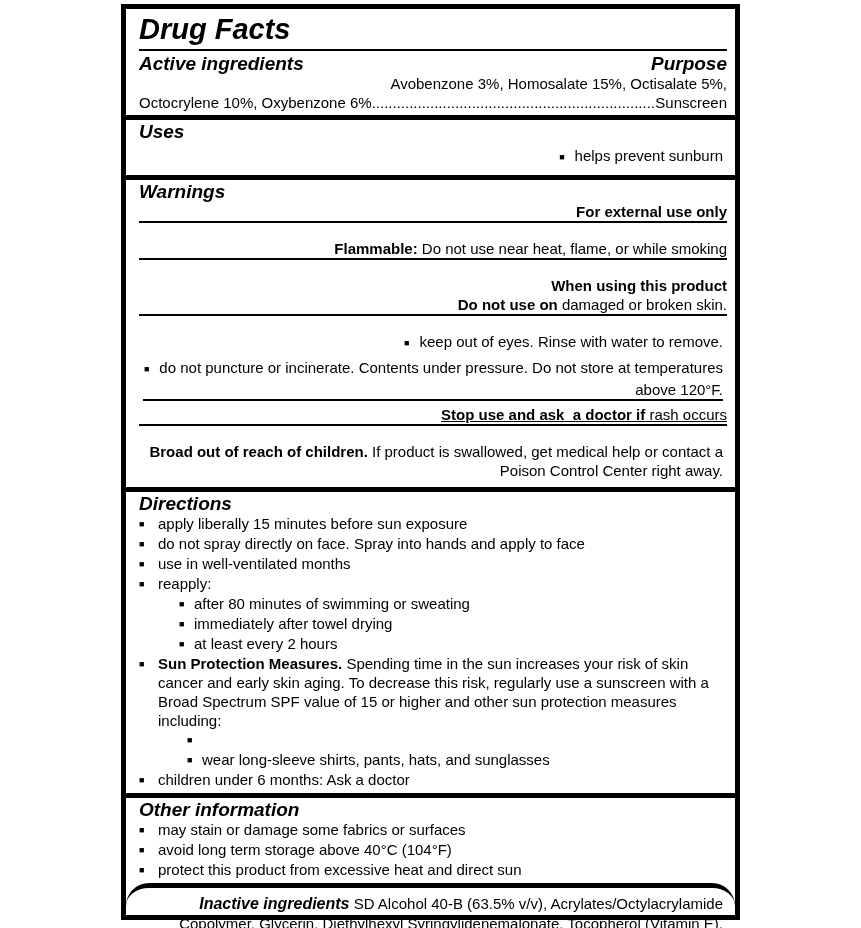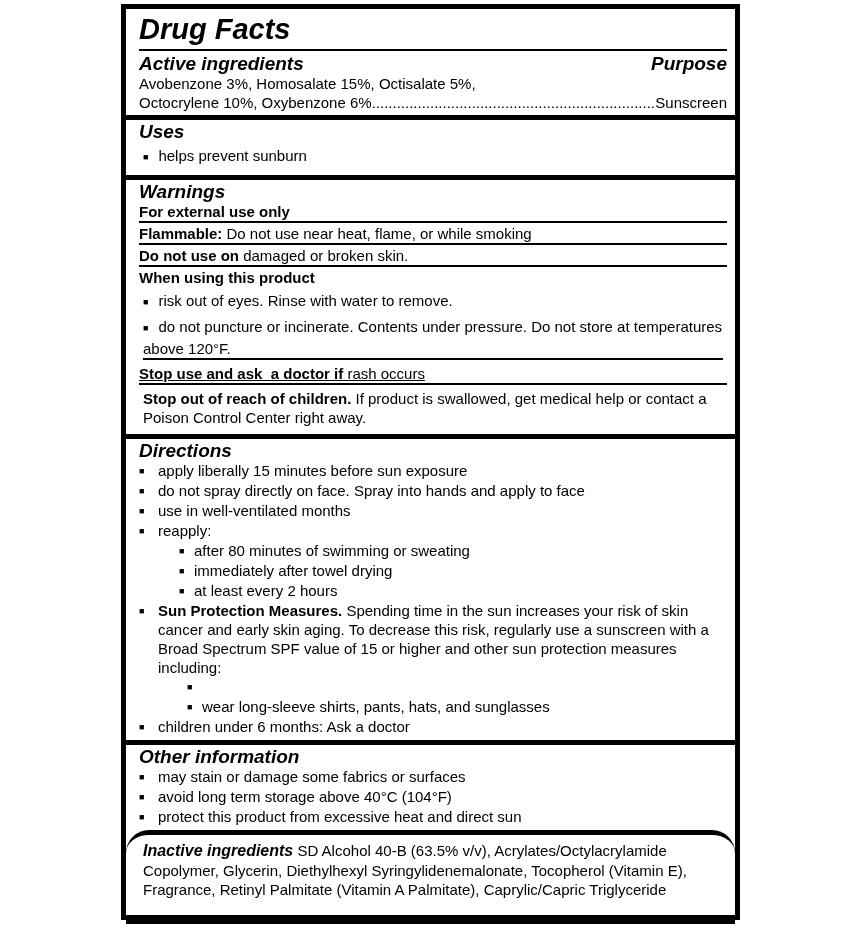--- a/index.html
+++ b/index.html
@@ -49,23 +49,23 @@
     font-size: 19px;
     font-weight: bold;
     font-style: italic;
     line-height: 20px;
   }
   .row-sb {
     display: flex;
     justify-content: space-between;
     align-items: baseline;
   }
-  .tl { font-size: 15px; line-height: 19px; }
+  .tl { font-size: 15px; line-height: 19px; text-align: right; }
   .bold { font-weight: bold; }
-  .rule { border-bottom: 2px solid #000; margin-bottom: 1px; }
+  .rule { border-bottom: 2px solid #000; margin-bottom: 16px; }
   .pre { white-space: pre-wrap; text-decoration: underline; }
 
   .leader {
     display: flex;
     align-items: flex-start;
     font-size: 15px;
     line-height: 19px;
     white-space: nowrap;
   }
   .leader .dots {
@@ -120,26 +120,26 @@
 
     <div class="sec">
       <div class="h2">Uses</div>
       <p class="tl"><span class="blt">■</span><span>helps prevent sunburn</span></p>
     </div>
 
     <div class="sec">
       <div class="h2">Warnings</div>
       <div class="tl bold rule">For external use only</div>
       <div class="tl rule"><span class="bold">Flammable:</span><span> Do not use near heat, flame, or while smoking</span></div>
+      <div class="tl bold">When using this product</div>
       <div class="tl rule"><span class="bold">Do not use on</span><span> damaged or broken skin.</span></div>
-      <div class="tl bold">When using this product</div>
-      <p class="tl"><span class="blt">■</span><span>risk out of eyes. Rinse with water to remove.</span></p>
+      <p class="tl"><span class="blt">■</span><span>keep out of eyes. Rinse with water to remove.</span></p>
       <p class="tl rule"><span class="blt">■</span><span>do not puncture or incinerate. Contents under pressure. Do not store at temperatures above 120°F.</span></p>
       <div class="tl rule pre"><span class="bold">Stop use and ask  a doctor if</span><span> rash occurs</span></div>
-      <p class="tl"><span class="bold">Stop out of reach of children.</span><span> If product is swallowed, get medical help or contact a Poison Control Center right away.</span></p>
+      <p class="tl"><span class="bold">Broad out of reach of children.</span><span> If product is swallowed, get medical help or contact a Poison Control Center right away.</span></p>
     </div>
 
     <div class="sec">
       <div class="h2">Directions</div>
       <div class="b-row">
           <span class="blt-col">■</span>
           <span class="b-text">apply liberally 15 minutes before sun exposure</span>
         </div>
       <div class="b-row">
           <span class="blt-col">■</span>

